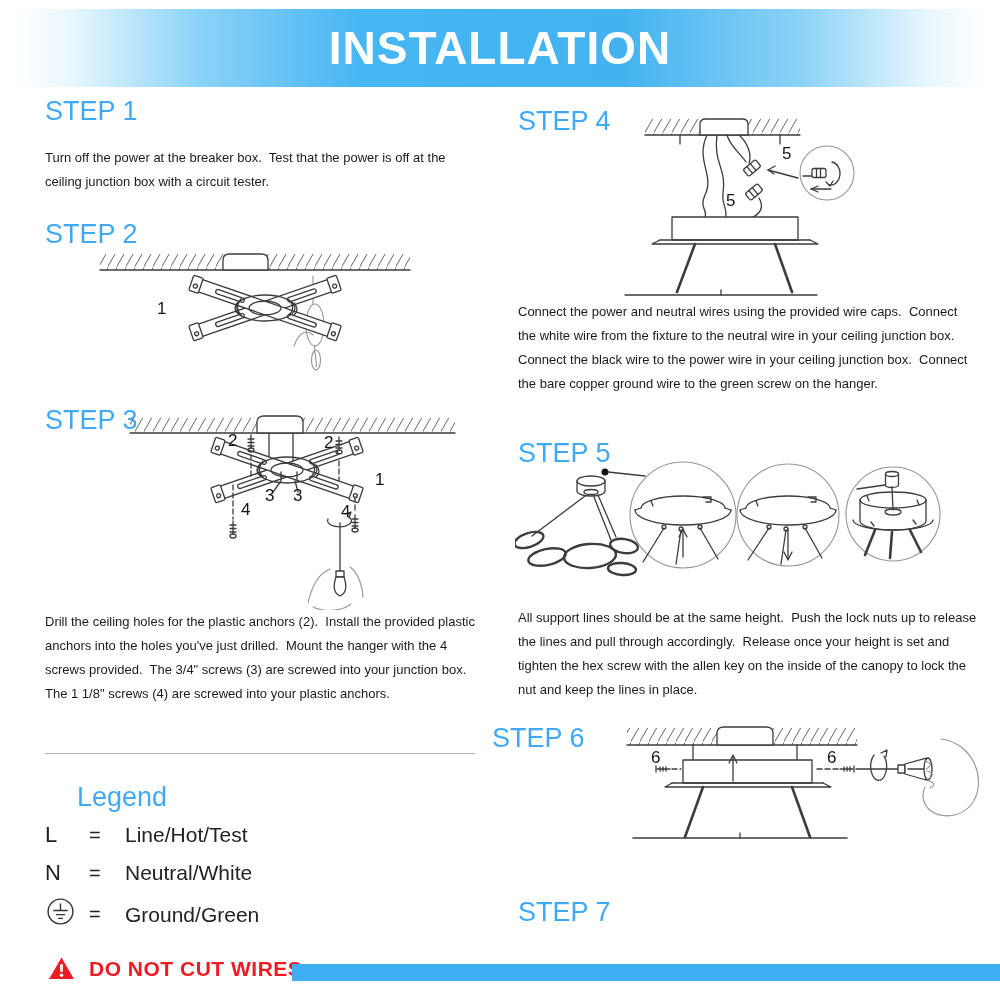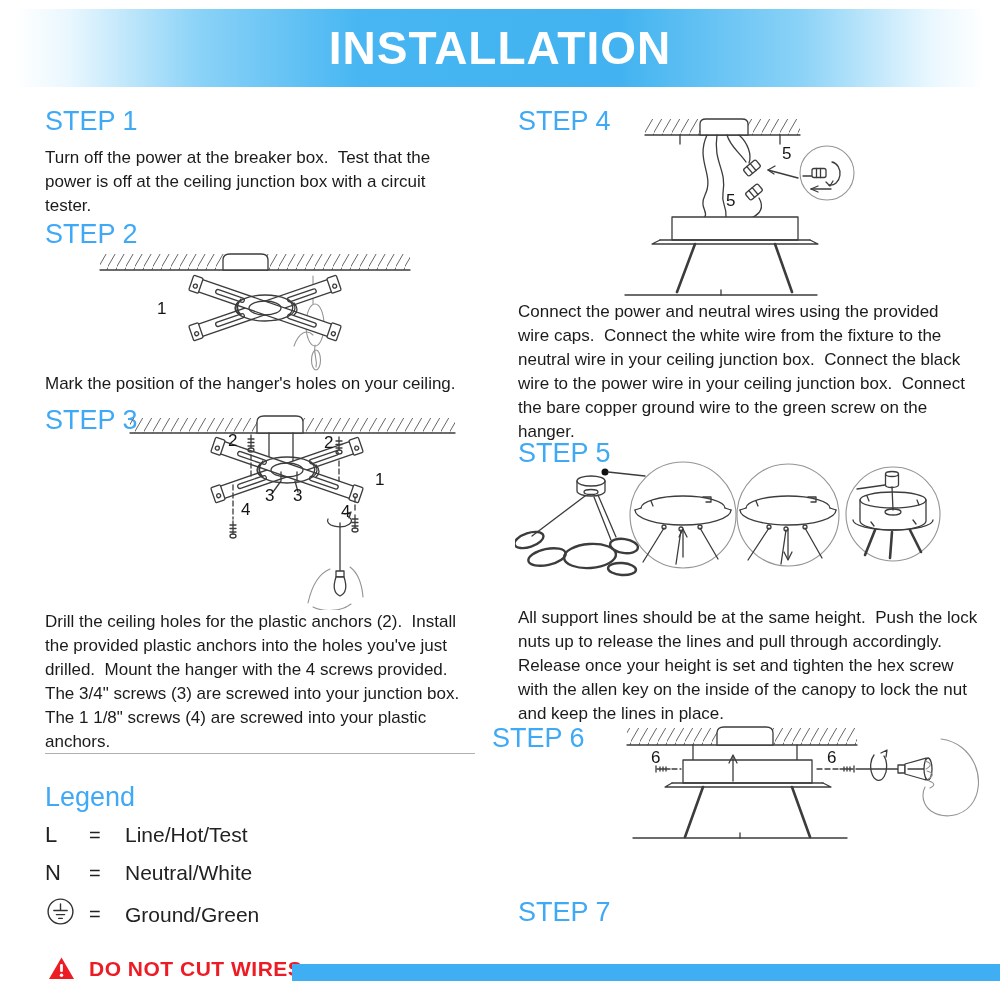--- a/index.html
+++ b/index.html
@@ -3,24 +3,24 @@
 <meta charset="utf-8">
 <style>
   html,body{margin:0;padding:0;background:#fff;}
   .page{position:relative;width:1000px;height:1000px;background:#fff;overflow:hidden;
         font-family:"Liberation Sans",sans-serif;color:#1b1b1b;}
   .banner{position:absolute;left:0;top:9px;width:1000px;height:78px;
           background:linear-gradient(90deg,#ffffff 1.5%,#e9f7fe 7%,#8ad2f7 20%,#47b6f2 36%,#42b3f0 62%,#8ad2f7 80%,#e9f7fe 93%,#ffffff 98.5%);
           display:flex;align-items:center;justify-content:center;}
   .banner-title{font-size:46px;font-weight:bold;color:#ffffff;letter-spacing:1px;}
   .step-h{position:absolute;font-size:27px;color:#3FA9F5;}
-  .body-txt{position:absolute;font-size:17px;line-height:24px;white-space:pre-wrap;color:#1b1b1b;}
+  .body-txt{position:absolute;font-size:13px;line-height:24px;white-space:pre-wrap;color:#1b1b1b;}
   .d{position:absolute;}
   .divider{position:absolute;border-top:1px solid #b0b0b0;}
-  .legend-h{position:absolute;font-size:27px;color:#3FA9F5;}
+  .legend-h{position:absolute;font-size:27px;color:#3FA9F5;margin-left:32px;}
   .legend-row{position:absolute;display:flex;align-items:center;font-size:21px;color:#222;}
   .legend-sym{width:44px;font-size:22px;}
   .legend-eq{width:36px;font-size:20px;}
   .footer-warn{position:absolute;display:flex;align-items:center;}
   .warn-text{font-size:21px;font-weight:bold;color:#ED1C24;letter-spacing:0.5px;margin-left:14px;}
   .bar{position:absolute;background:#3FAEF2;}
   svg .ln{fill:none;stroke:#3c3c3c;stroke-width:1.3;stroke-linecap:round;stroke-linejoin:round;}
   svg .fw{fill:#ffffff;stroke:#3c3c3c;stroke-width:1.3;stroke-linejoin:round;}
   svg .tk{stroke-width:2.6;}
   svg .lt{fill:none;stroke:#949494;stroke-width:1.1;stroke-linecap:round;}
@@ -30,21 +30,21 @@
 </style>
 </head>
 <body>
 
 <div class="page">
 
   <div class="banner">
     <div class="banner-title">INSTALLATION</div>
   </div>
 
-  <div class="step-h" style="left:45px;top:106px">STEP 1</div>
+  <div class="step-h" style="left:45px;top:96px">STEP 1</div>
   <div class="body-txt" style="left:45px;top:146px;width:428px">Turn off the power at the breaker box.  Test that the power is off at the ceiling junction box with a circuit tester.</div>
 
   <div class="step-h" style="left:45px;top:219px">STEP 2</div>
 
   <svg class="d" style="left:45px;top:250px" width="430" height="125" viewBox="0 0 430 125">
     <defs>
         <pattern id="hp2" width="9" height="17" patternUnits="userSpaceOnUse">
           <path d="M-1,18 L10,-1" stroke="#666" stroke-width="1" fill="none"></path>
         </pattern>
       </defs>
@@ -74,21 +74,20 @@
         <circle cx="-73" cy="2" r="2"></circle>
           <circle cx="73" cy="2" r="2"></circle>
       </g>
       <ellipse cx="220" cy="58" rx="30" ry="13"></ellipse>
       <ellipse cx="220" cy="58" rx="16" ry="7"></ellipse>
       <path d="M193,52 q-5,8 1,12 M196,49 q-7,9 0,16 M244,50 q7,7 1,14 M249,53 q6,7 0,12"></path>
     </g>
     <text class="lbl" x="112" y="64">1</text>
   </svg>
 
-  <div class="body-txt" style="left:45px;top:372px;width:440px">Mark the position of the hanger's holes on your ceiling.</div>
 
   <div class="step-h" style="left:45px;top:405px">STEP 3</div>
 
   <svg class="d" style="left:45px;top:415px" width="435" height="195" viewBox="0 0 435 195">
     <defs>
         <pattern id="hp3" width="9" height="17" patternUnits="userSpaceOnUse">
           <path d="M-1,18 L10,-1" stroke="#666" stroke-width="1" fill="none"></path>
         </pattern>
       </defs>
     <rect x="85" y="3" width="325" height="15" fill="url(#hp3)"></rect>

